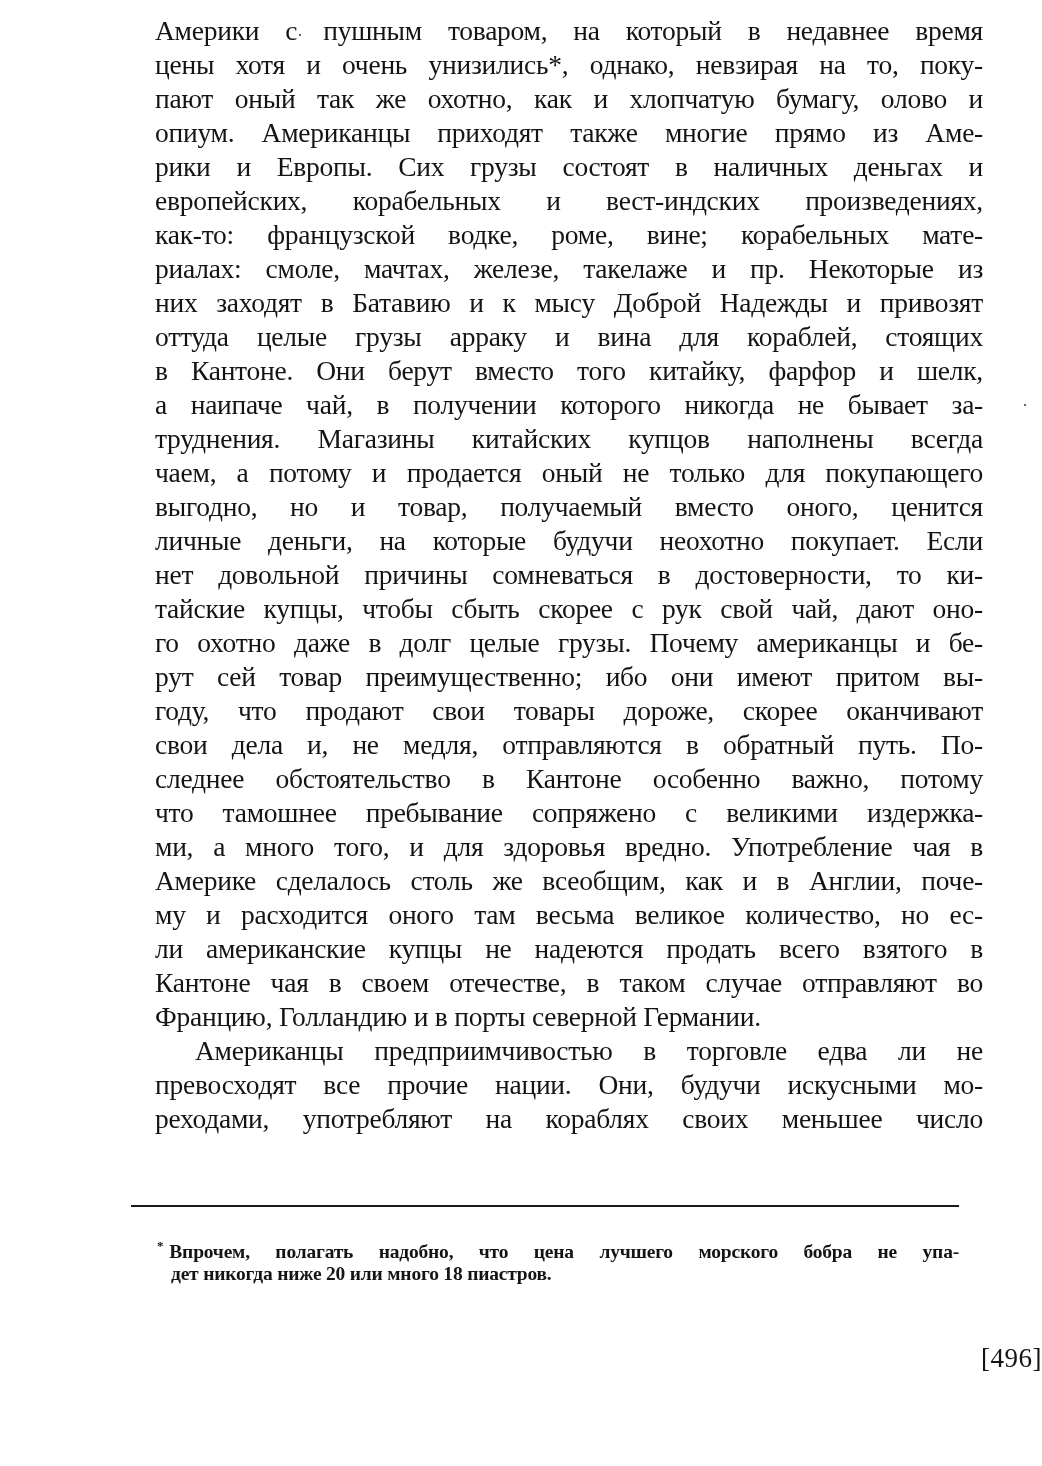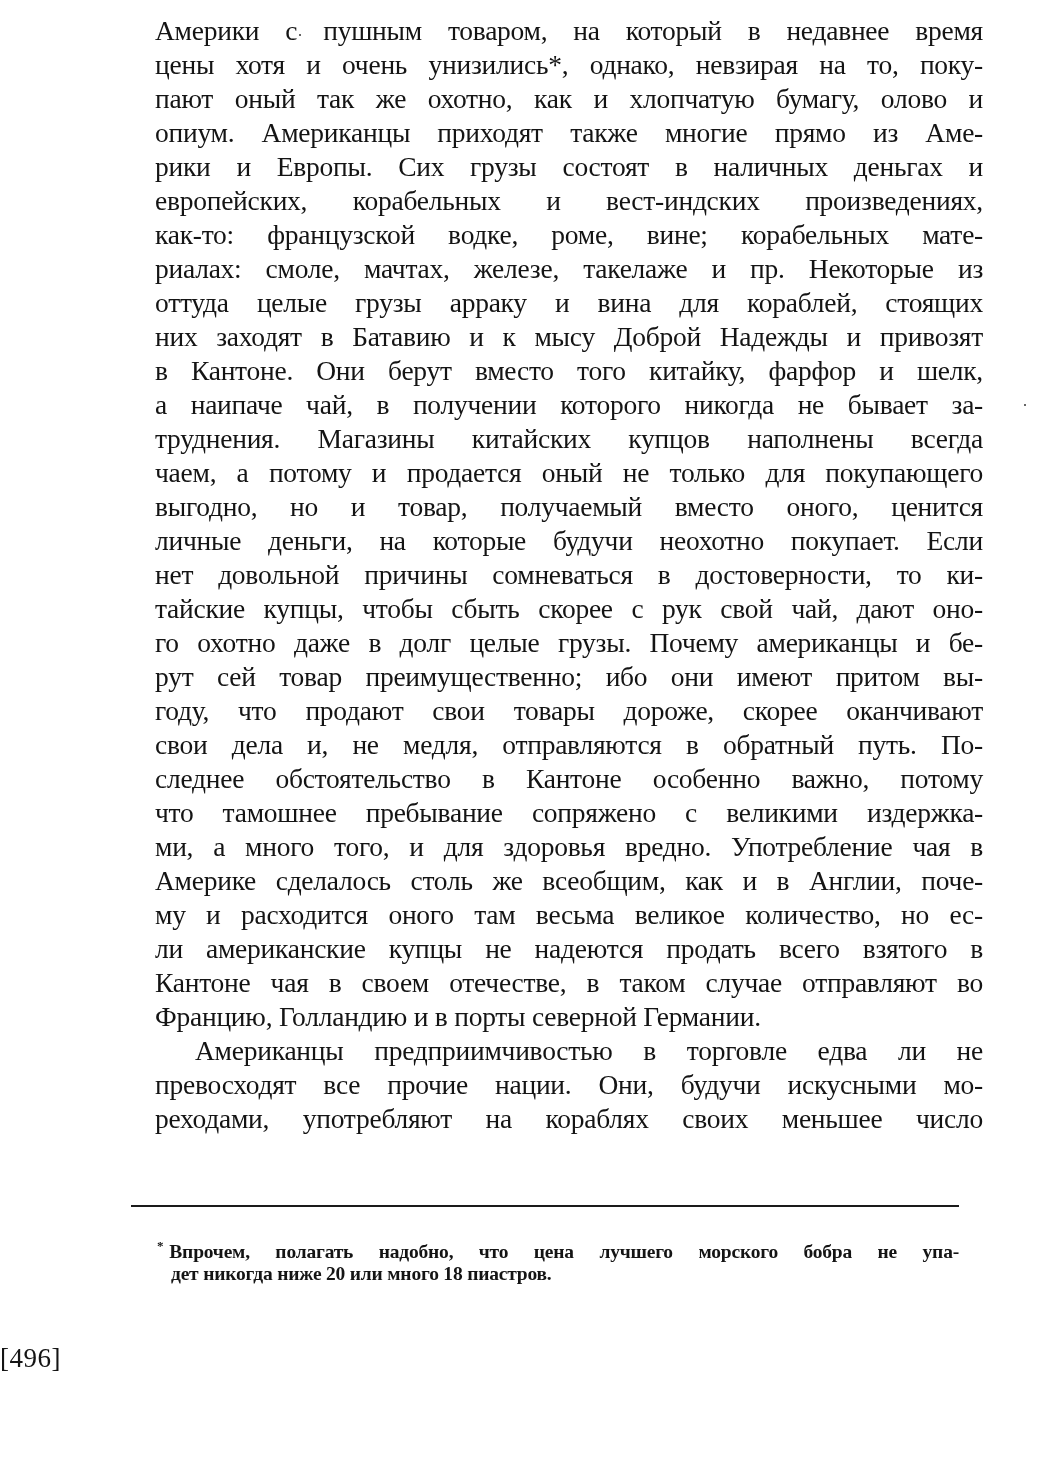--- a/index.html
+++ b/index.html
@@ -71,21 +71,21 @@
     .fn-mark {
       font-size: 13px;
       vertical-align: 8px;
       margin-right: 6px;
     }
     .page-number {
       position: absolute;
       left: 0;
       width: 1042px;
       top: 1343px;
-      text-align: left;
+      text-align: right;
       font-size: 27px;
       letter-spacing: 0.5px;
     }
     .speck {
       position: absolute;
       width: 2px;
       height: 2px;
       background: #333;
       border-radius: 1px;
     }
@@ -95,22 +95,22 @@
 
 <div class="page">
   <span class="line">Америки с пушным товаром, на который в недавнее время</span>
   <span class="line">цены хотя и очень унизились*, однако, невзирая на то, поку-</span>
   <span class="line">пают оный так же охотно, как и хлопчатую бумагу, олово и</span>
   <span class="line">опиум. Американцы приходят также многие прямо из Аме-</span>
   <span class="line">рики и Европы. Сих грузы состоят в наличных деньгах и</span>
   <span class="line">европейских, корабельных и вест-индских произведениях,</span>
   <span class="line">как-то: французской водке, роме, вине; корабельных мате-</span>
   <span class="line">риалах: смоле, мачтах, железе, такелаже и пр. Некоторые из</span>
+  <span class="line">них заходят в Батавию и к мысу Доброй Надежды и привозят</span>
   <span class="line">оттуда целые грузы арраку и вина для кораблей, стоящих</span>
-  <span class="line">них заходят в Батавию и к мысу Доброй Надежды и привозят</span>
   <span class="line">в Кантоне. Они берут вместо того китайку, фарфор и шелк,</span>
   <span class="line">а наипаче чай, в получении которого никогда не бывает за-</span>
   <span class="line">труднения. Магазины китайских купцов наполнены всегда</span>
   <span class="line">чаем, а потому и продается оный не только для покупающего</span>
   <span class="line">выгодно, но и товар, получаемый вместо оного, ценится</span>
   <span class="line">личные деньги, на которые будучи неохотно покупает. Если</span>
   <span class="line">нет довольной причины сомневаться в достоверности, то ки-</span>
   <span class="line">тайские купцы, чтобы сбыть скорее с рук свой чай, дают оно-</span>
   <span class="line">го охотно даже в долг целые грузы. Почему американцы и бе-</span>
   <span class="line">рут сей товар преимущественно; ибо они имеют притом вы-</span>

